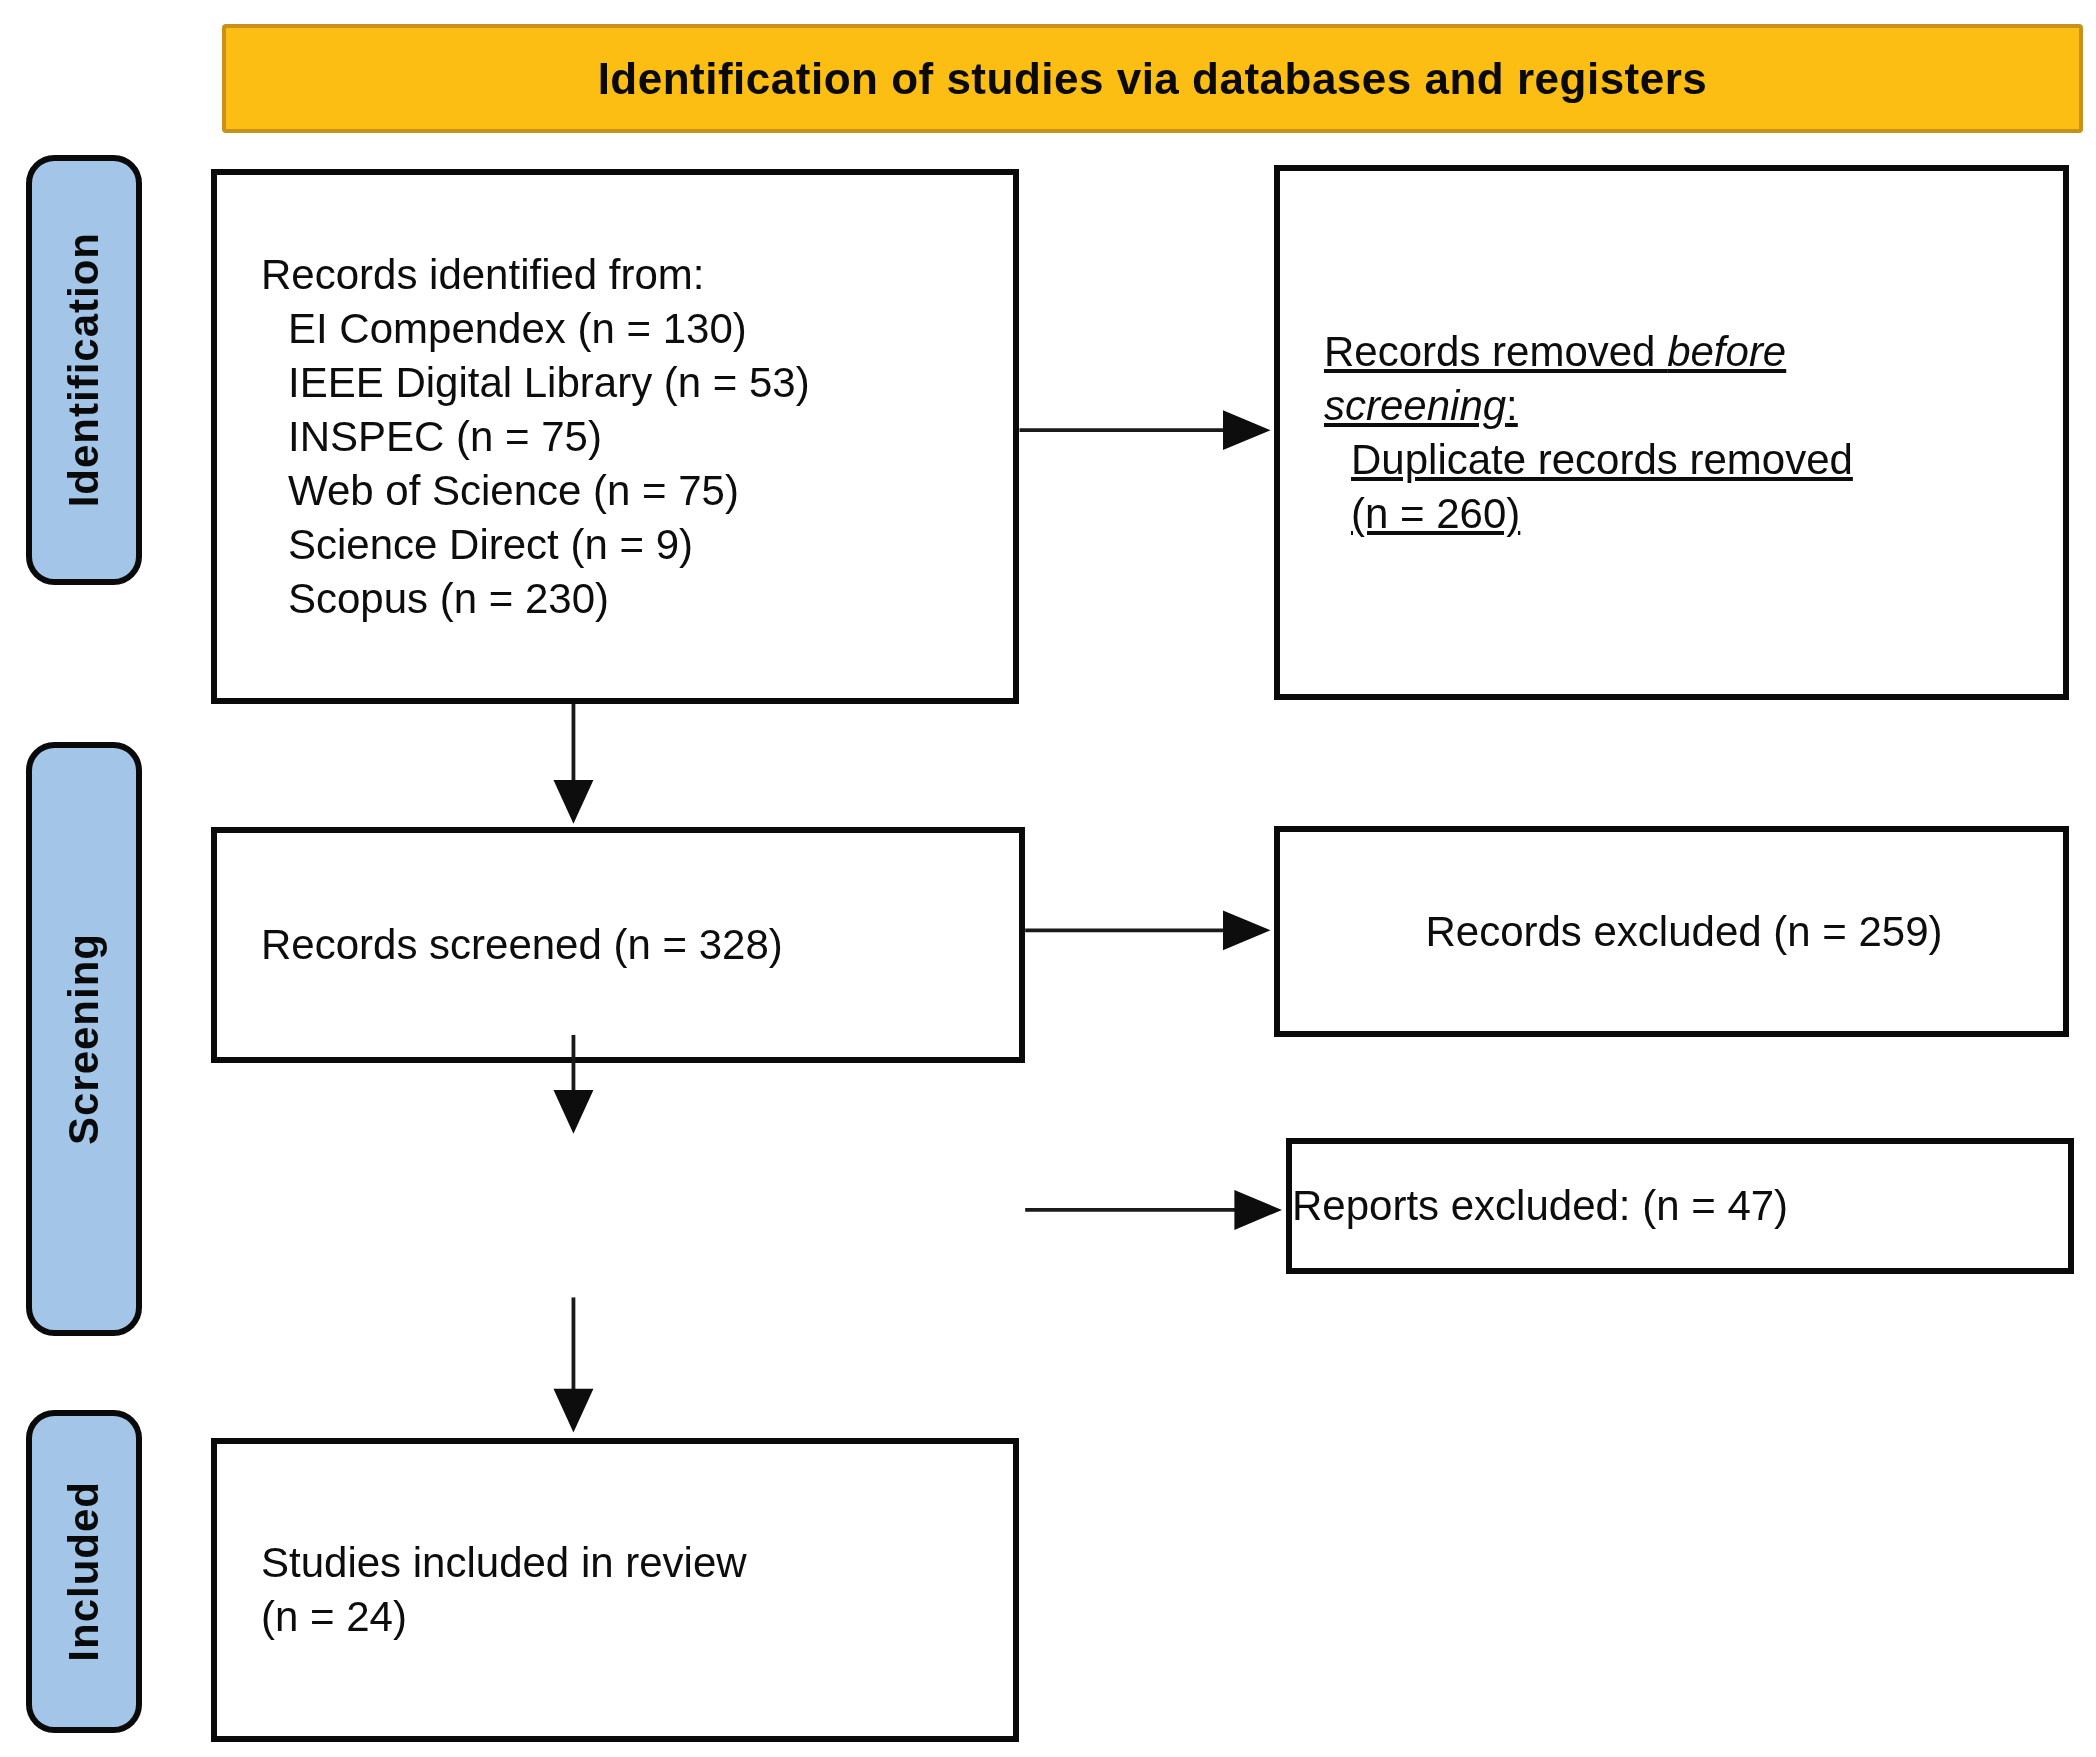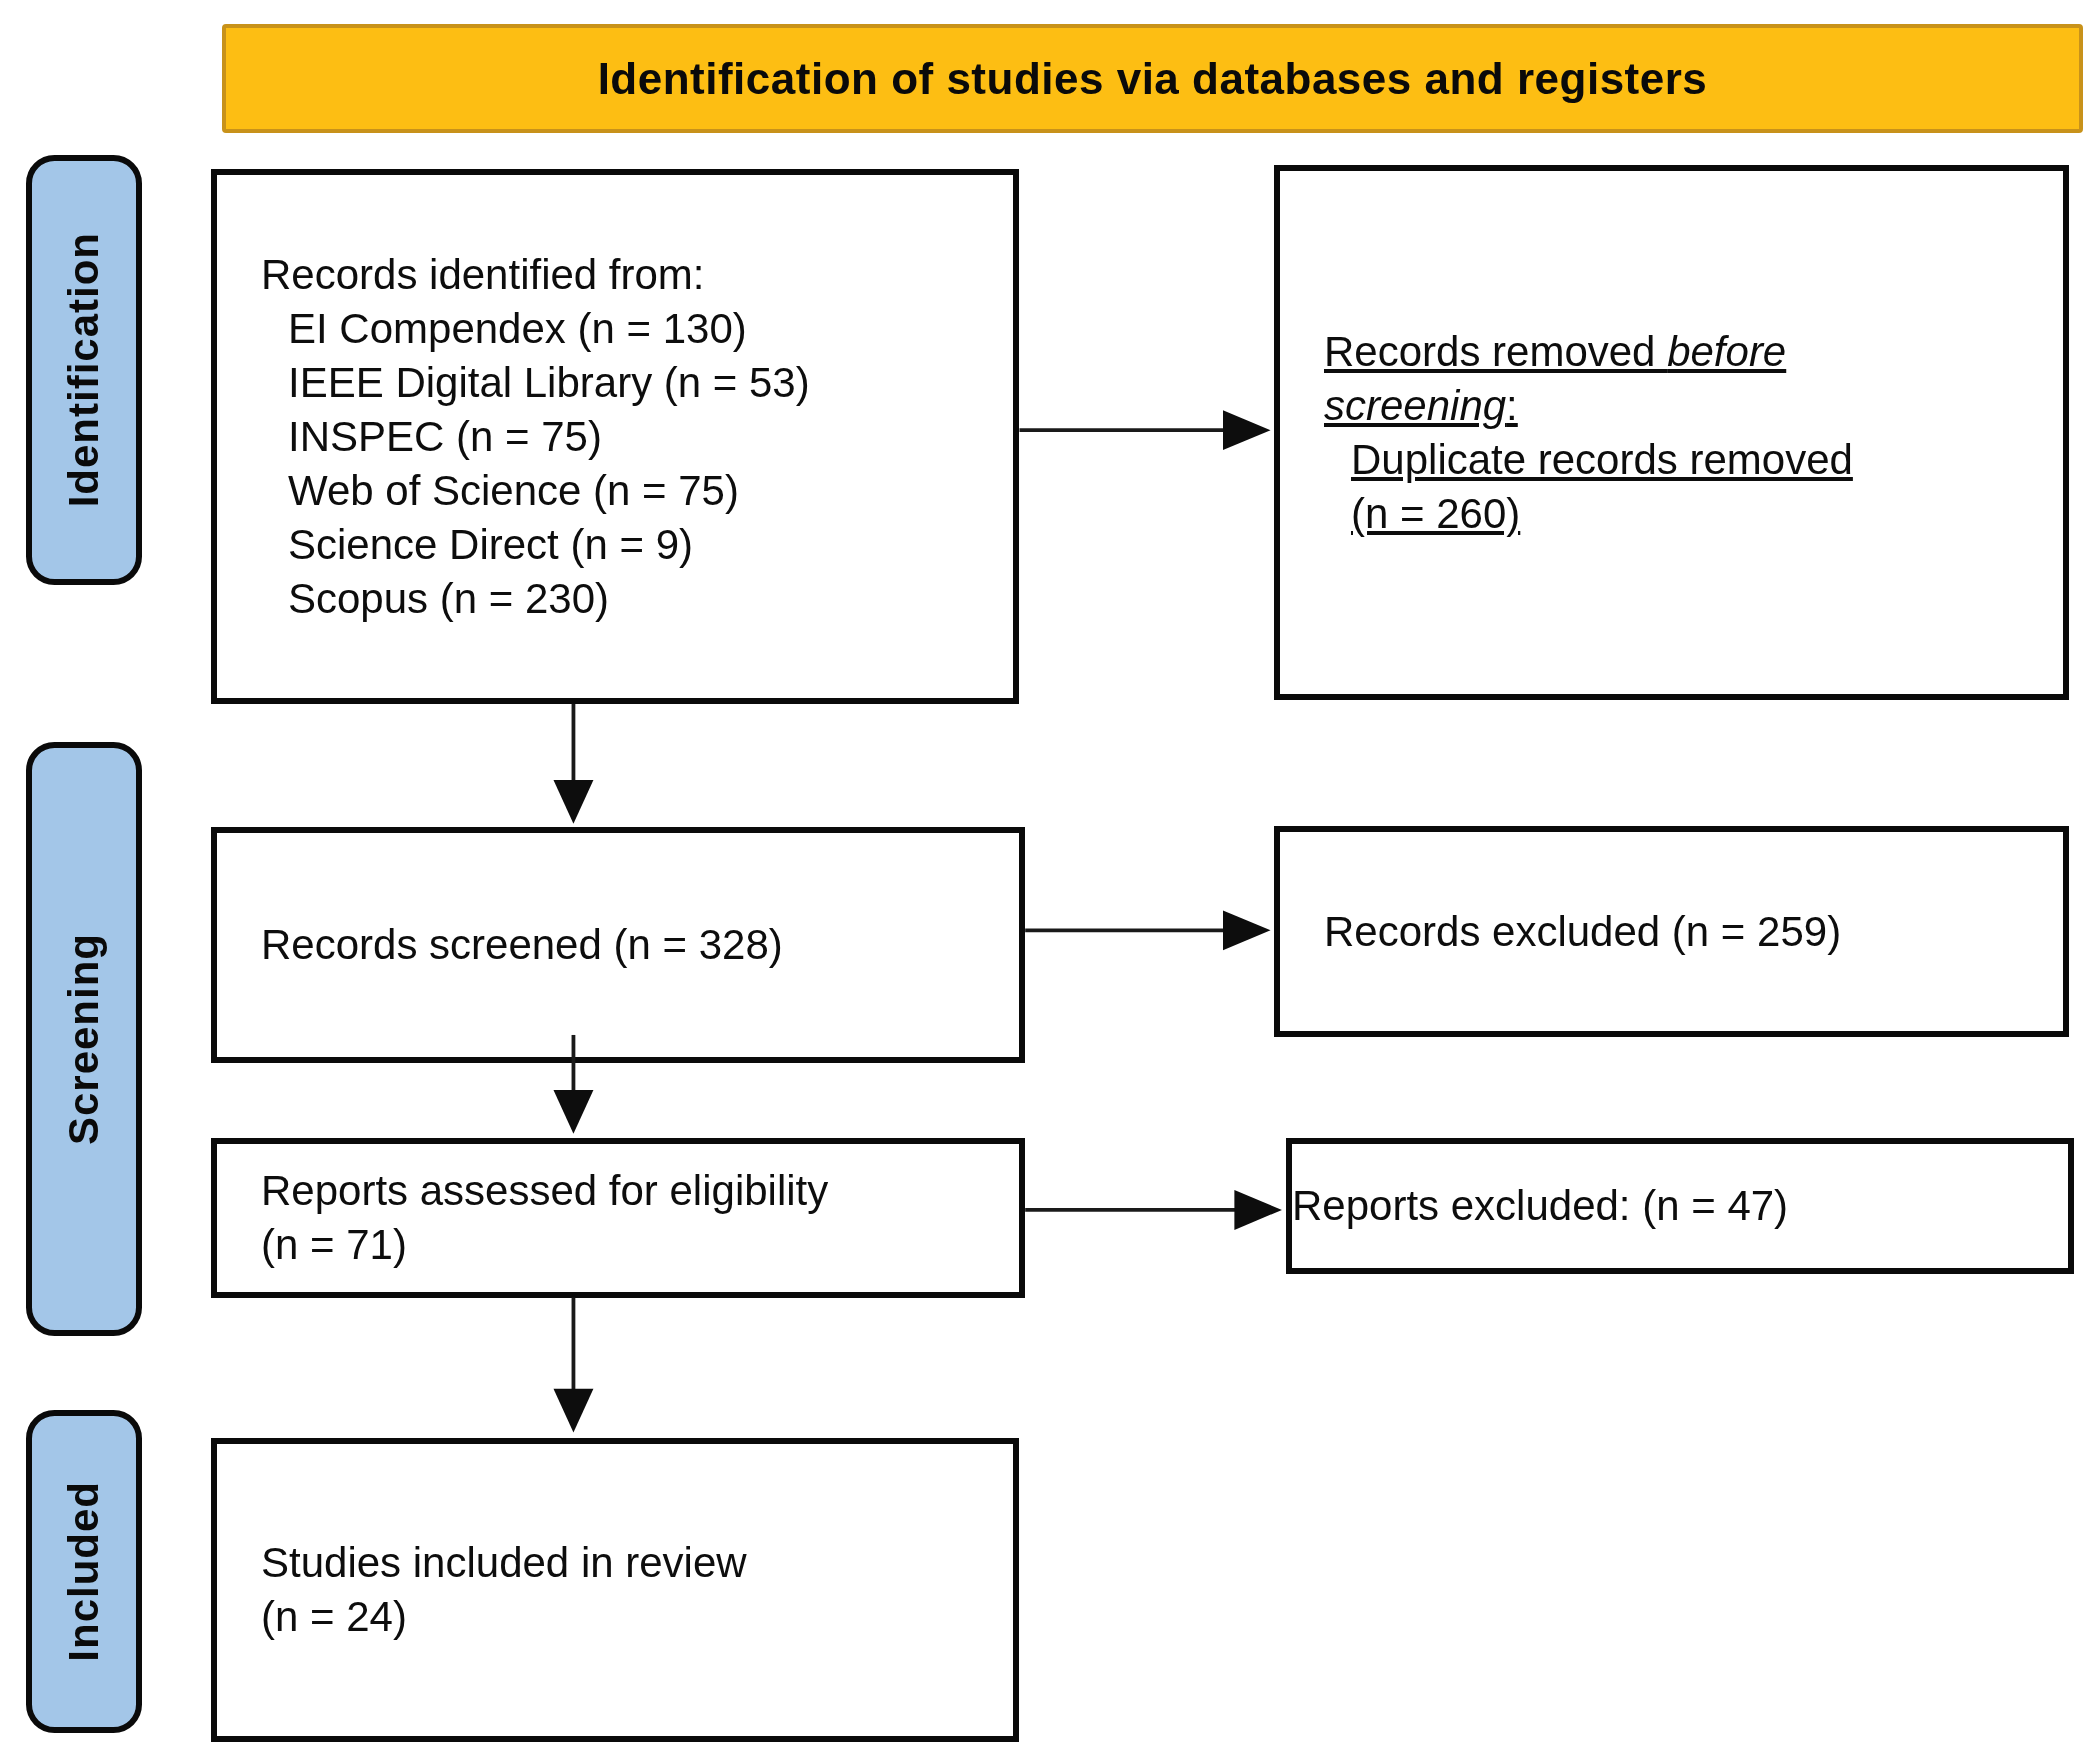--- a/index.html
+++ b/index.html
@@ -57,21 +57,21 @@
     border: 6.7px solid #0a0a0a;
     display: flex; flex-direction: column; justify-content: center;
   }
   .fbox .txt { font-size: 42px; line-height: 54px; color: #0d0d0d; }
   .pad { padding-left: 44px; padding-right: 19px; }
   .indent { padding-left: 71px; }
 
   .box-identified { left: 211px; top: 169px; width: 808px; height: 535px; }
   .box-removed    { left: 1274px; top: 165px; width: 795px; height: 535px; text-decoration: underline; }
   .box-screened   { left: 211px; top: 827px; width: 814px; height: 236px; }
-  .box-rexcluded  { left: 1274px; top: 826px; width: 795px; height: 211px; }
+  .box-rexcluded  { left: 1274px; top: 826px; width: 795px; height: 211px; text-align: center; }
   .box-assessed   { left: 211px; top: 1138px; width: 814px; height: 160px; }
   .box-pexcluded  { left: 1286px; top: 1138px; width: 788px; height: 136px;
                     align-items: flex-start; }
   .box-included   { left: 211px; top: 1438px; width: 808px; height: 304px; }
 
   .removed-para { max-width: 618px; }
   .center-line { text-align: center; }
 
   
   .arrows {
@@ -120,24 +120,20 @@
   </div>
 
   <div class="fbox box-screened">
     <div class="txt pad">Records screened (n = 328)</div>
   </div>
 
   <div class="fbox box-rexcluded">
     <div class="txt pad">Records excluded (n = 259)</div>
   </div>
 
-  <div class="fbox box-assessed">
-    <div class="txt pad">Reports assessed for eligibility</div>
-    <div class="txt pad">(n = 71)</div>
-  </div>
 
   <div class="fbox box-pexcluded">
     <div class="txt center-line">Reports excluded: (n = 47)</div>
   </div>
 
   <div class="fbox box-included">
     <div class="txt pad">Studies included in review</div>
     <div class="txt pad">(n = 24)</div>
   </div>
 

